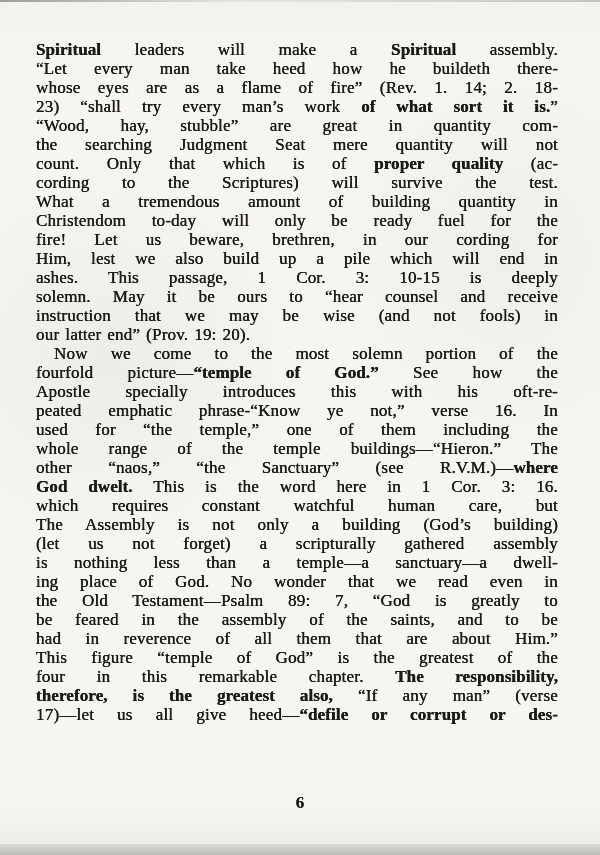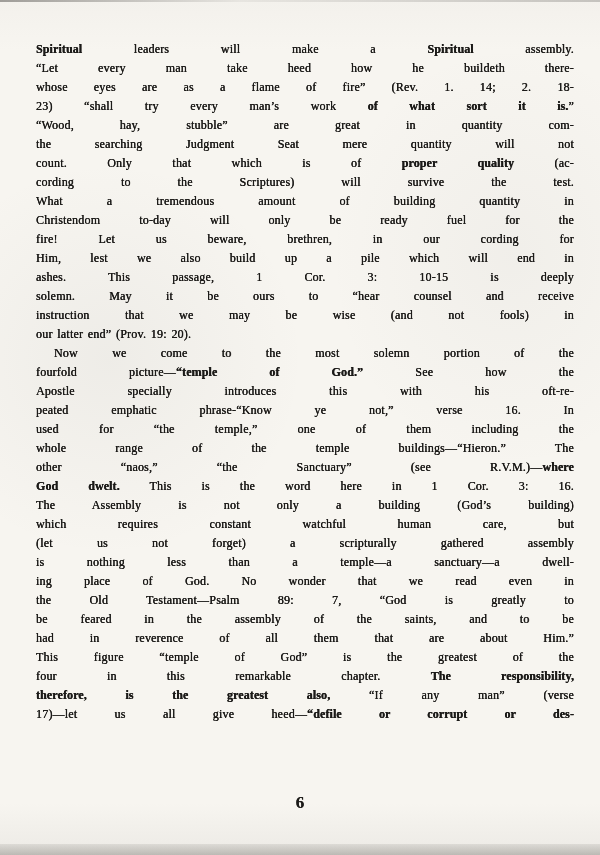--- a/index.html
+++ b/index.html
@@ -20,23 +20,23 @@
   .edge-top {
     position: absolute; top: 0; left: 0; right: 0; height: 2px;
     background: linear-gradient(90deg, rgba(90,88,84,0.55), rgba(90,88,84,0.08) 40%, rgba(90,88,84,0.3));
   }
   .edge-bottom {
     position: absolute; bottom: 0; left: 0; right: 0; height: 11px;
     background: linear-gradient(180deg, rgba(140,138,132,0.18), rgba(120,118,112,0.42));
   }
   .text-block {
     position: absolute;
-    left: 36px; right: 26px; top: 40px;
+    left: 36px; right: 42px; top: 40px;
     color: #1b1a18;
-    font-size: 12px;
+    font-size: 17px;
     line-height: 19px;
     letter-spacing: 0.2px;
     word-spacing: 1.5px;
     text-shadow: 0 0 0.45px rgba(20,18,16,0.9), 0.3px 0 0 rgba(20,18,16,0.5);
   }
   .line {
     text-align: justify;
     text-align-last: justify;
     white-space: normal;
     height: 19px;
@@ -79,22 +79,22 @@
       <div class="line"><span>instruction that we may be wise (and not fools) in</span></div>
       <div class="line para-end"><span>our latter end” (Prov. 19: 20).</span></div>
       <div class="line indent"><span>Now we come to the most solemn portion of the</span></div>
       <div class="line"><span>fourfold picture—</span><b>“temple of God.”</b><span> See how the</span></div>
       <div class="line"><span>Apostle specially introduces this with his oft-re-</span></div>
       <div class="line"><span>peated emphatic phrase-“Know ye not,” verse 16. In</span></div>
       <div class="line"><span>used for “the temple,” one of them including the</span></div>
       <div class="line"><span>whole range of the temple buildings—“Hieron.” The</span></div>
       <div class="line"><span>other “naos,” “the Sanctuary” (see R.V.M.)—</span><b>where</b></div>
       <div class="line"><b>God dwelt.</b><span> This is the word here in 1 Cor. 3: 16.</span></div>
+      <div class="line"><span>which requires constant watchful human care, but</span></div>
       <div class="line"><span>The Assembly is not only a building (God’s building)</span></div>
-      <div class="line"><span>which requires constant watchful human care, but</span></div>
       <div class="line"><span>(let us not forget) a scripturally gathered assembly</span></div>
       <div class="line"><span>is nothing less than a temple—a sanctuary—a dwell-</span></div>
       <div class="line"><span>ing place of God. No wonder that we read even in</span></div>
       <div class="line"><span>the Old Testament—Psalm 89: 7, “God is greatly to</span></div>
       <div class="line"><span>be feared in the assembly of the saints, and to be</span></div>
       <div class="line"><span>had in reverence of all them that are about Him.”</span></div>
       <div class="line"><span>This figure “temple of God” is the greatest of the</span></div>
       <div class="line"><span>four in this remarkable chapter. </span><b>The responsibility,</b></div>
       <div class="line"><b>therefore, is the greatest also,</b><span> “If any man” (verse</span></div>
       <div class="line"><span>17)—let us all give heed—</span><b>“defile or corrupt or des-</b></div>

